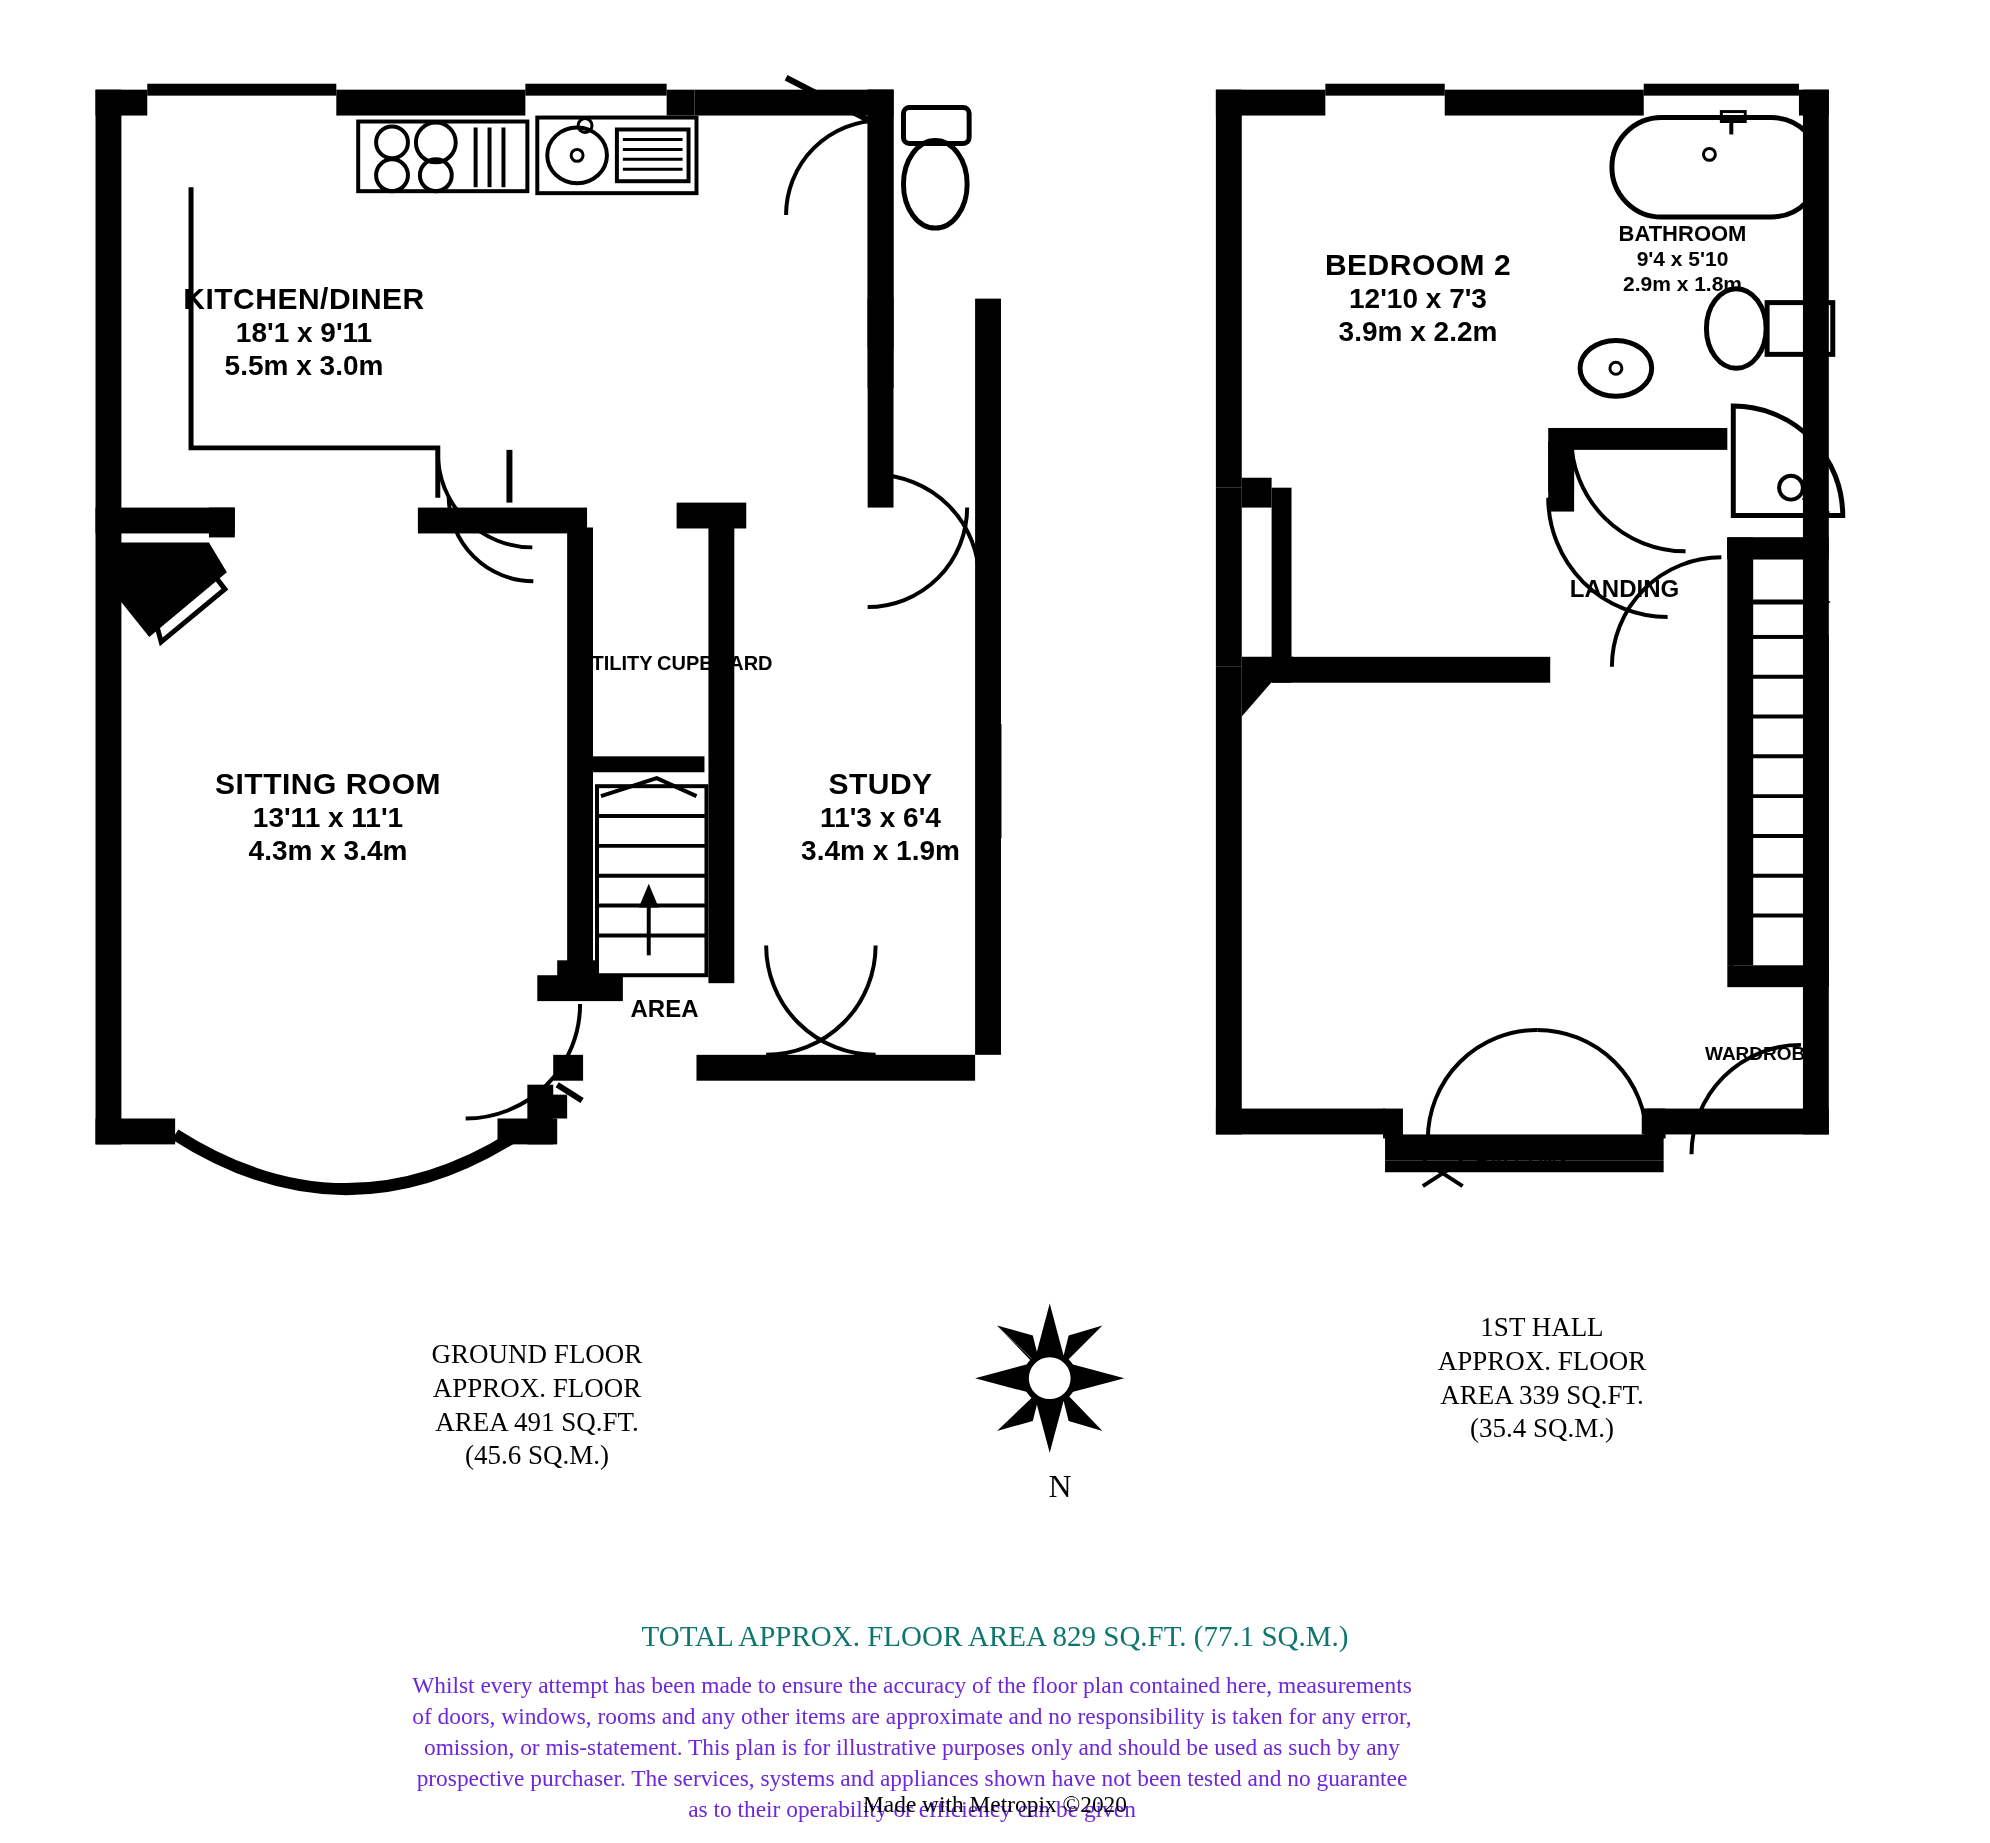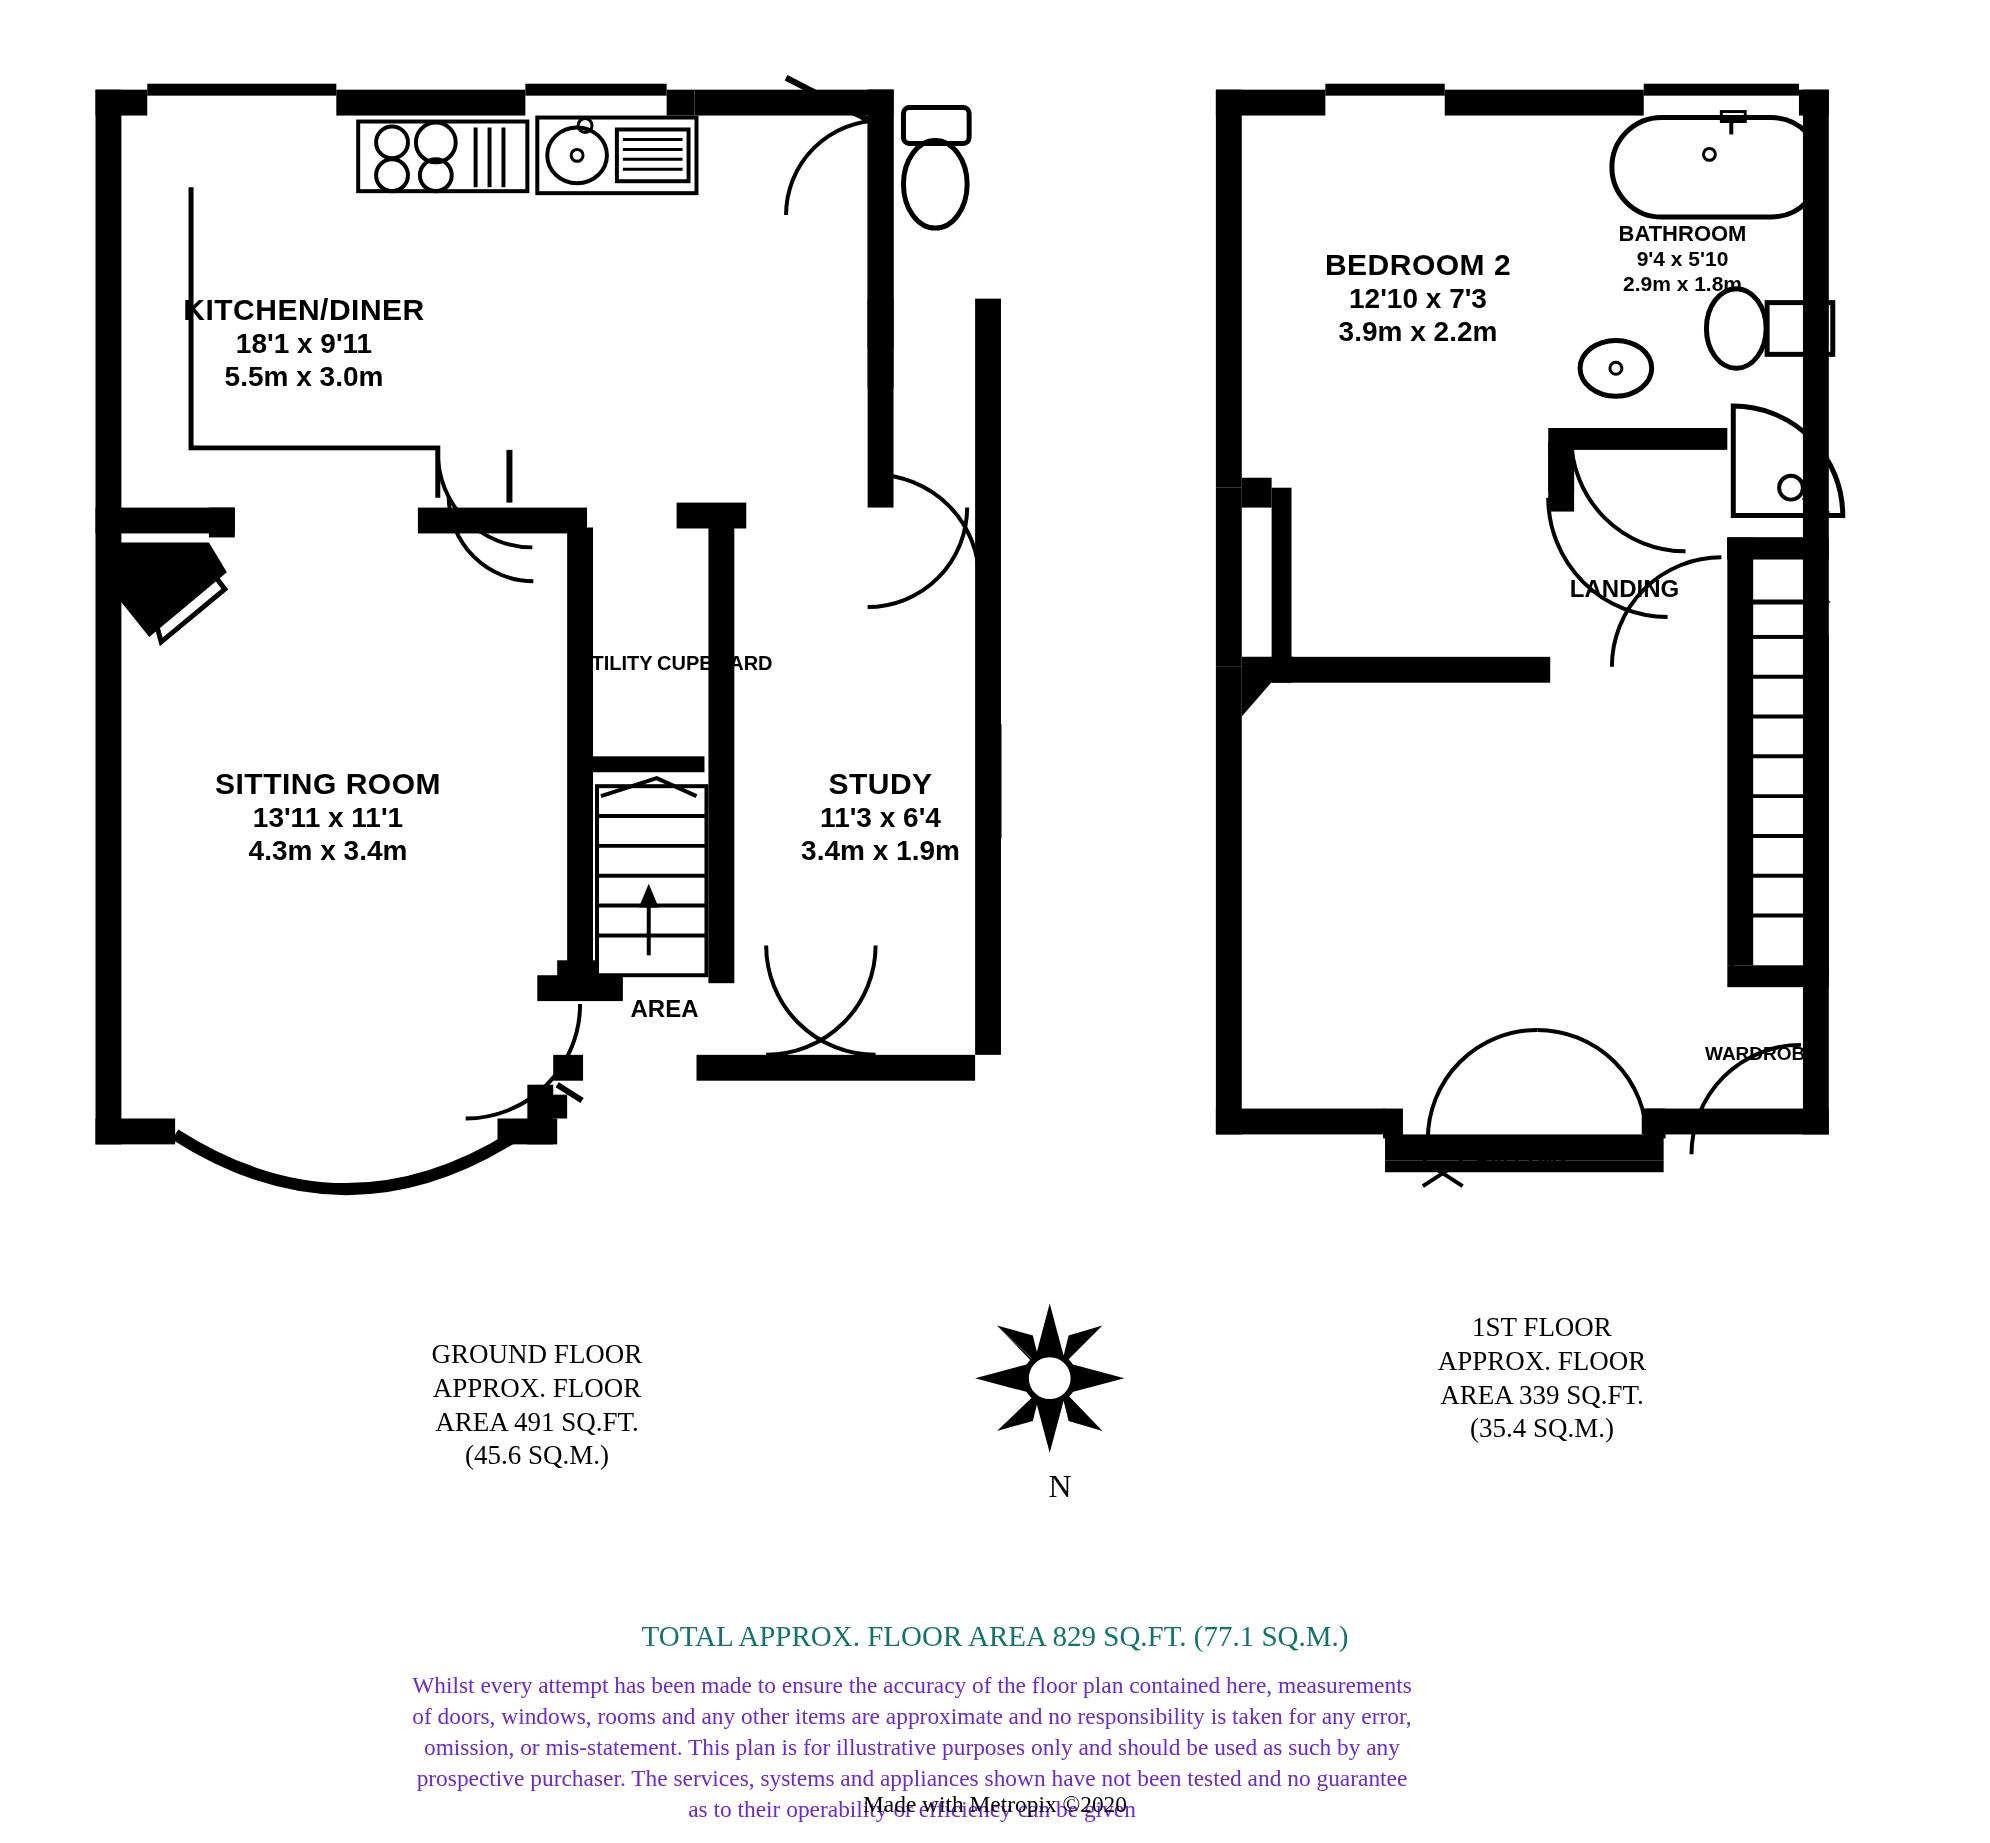--- a/index.html
+++ b/index.html
@@ -265,21 +265,21 @@
       <polygon class="wall" points="1002,1332 1056,1384 1108,1438 1054,1386"></polygon>
       <polygon class="wall" points="1108,1332 1056,1384 1002,1438 1054,1386"></polygon>
       <polygon class="wall" points="1002,1332 1046,1374 1038,1342"></polygon>
       <polygon class="wall" points="1108,1332 1066,1374 1074,1342"></polygon>
       <polygon class="wall" points="1002,1438 1046,1396 1038,1428"></polygon>
       <polygon class="wall" points="1108,1438 1066,1396 1074,1428"></polygon>
       <circle cx="1055" cy="1385" r="24" fill="#fff" stroke="#000" stroke-width="6"></circle>
     </g>
   </svg>
 
-  <div class="label room-big" style="left:90px; top:292px; width:428px;">
+  <div class="label room-big" style="left:90px; top:281px; width:428px;">
     <span class="nm">KITCHEN/DINER</span>
     <span class="d1">18'1 x 9'11</span>
     <span class="d2">5.5m x 3.0m</span>
   </div>
 
   <div class="label room-big" style="left:119px; top:766px; width:418px;">
     <span class="nm">SITTING ROOM</span>
     <span class="d1">13'11 x 11'1</span>
     <span class="d2">4.3m x 3.4m</span>
   </div>
@@ -325,21 +325,21 @@
   </div>
 
   <div class="areablock" style="left:368px; top:1338px; width:338px;">
     <span>GROUND FLOOR</span>
     <span>APPROX. FLOOR</span>
     <span>AREA 491 SQ.FT.</span>
     <span>(45.6 SQ.M.)</span>
   </div>
 
   <div class="areablock" style="left:1373px; top:1311px; width:338px;">
-    <span>1ST FLOOR</span>
+    <span>1ST HALL</span>
     <span>APPROX. FLOOR</span>
     <span>AREA 339 SQ.FT.</span>
     <span>(35.4 SQ.M.)</span>
   </div>
 
   <div class="label" style="left:1030px; top:1468px; width:60px;">
     <span style="font-family:'Liberation Serif',serif; font-size:32px; font-weight:normal;">N</span>
   </div>
 
   <div class="total" style="top:1620px;">TOTAL APPROX. FLOOR AREA 829 SQ.FT. (77.1 SQ.M.)</div>

